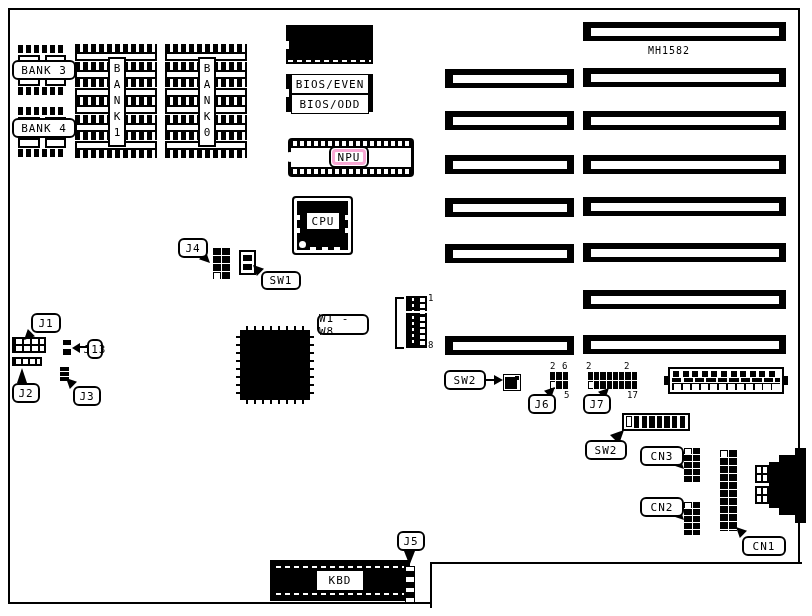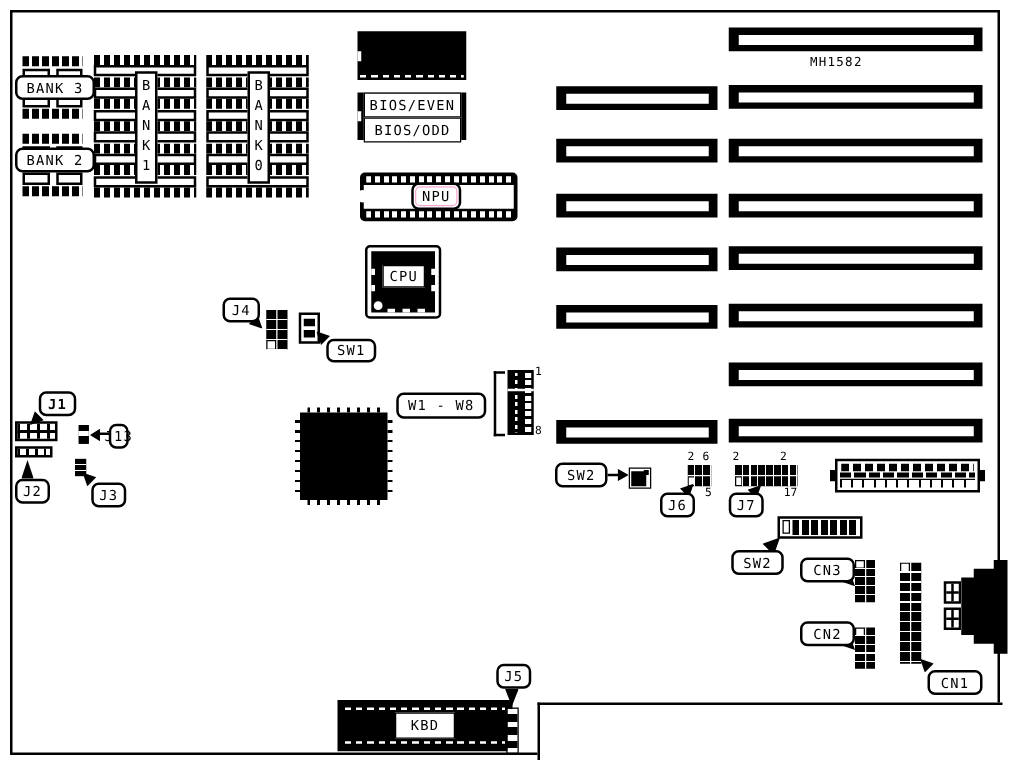--- a/index.html
+++ b/index.html
@@ -122,21 +122,21 @@
         <i></i>
       </div>
       <div class="teeth"></div>
       <div class="brow2">
         <i></i>
         <i></i>
       </div>
       <div class="teeth"></div>
   </div>
   <div class="abs bubble" style="left:12px;top:60px;width:64px;height:20px;">BANK 3</div>
-  <div class="abs bubble" style="left:12px;top:118px;width:64px;height:20px;">BANK 2</div>
+  <div class="abs bubble" style="left:12px;top:118px;width:64px;height:20px;">BANK 4</div>
 
   <div class="abs bankcol" style="left:75px;top:44px;width:82px;height:114px;">
     <div class="teeth"></div>
       <div class="brow1"></div>
       <div class="teeth"></div>
       <div class="brow1"></div>
       <div class="teeth"></div>
       <div class="brow1"></div>
       <div class="teeth"></div>
       <div class="brow1"></div>
@@ -175,21 +175,21 @@
   </div>
   <div class="abs boxlabel" style="left:291px;top:94px;width:78px;height:20px;">BIOS/ODD</div>
 
   <div class="abs chip" style="left:288px;top:138px;width:126px;height:39px;border-radius:4px;">
     <div class="abs" style="left:3px;right:3px;top:10px;bottom:10px;background:#fff;"></div>
     <div class="abs" style="left:5px;right:5px;top:3px;height:5px;background-image:repeating-linear-gradient(90deg,#fff 0 4px,transparent 4px 7px);"></div>
     <div class="abs" style="left:5px;right:5px;bottom:3px;height:5px;background-image:repeating-linear-gradient(90deg,#fff 0 4px,transparent 4px 7px);"></div>
     <div class="abs" style="left:-3px;top:14px;width:10px;height:10px;border-radius:50%;background:#fff;"></div>
   </div>
   <div class="abs" style="left:329px;top:146px;width:40px;height:22px;border:2px solid #000;border-radius:6px;background:#fff;z-index:6;padding:1px;">
-    <div style="width:100%;height:100%;border:1px solid #f9a8d4;border-radius:4px;display:flex;align-items:center;justify-content:center;font-size:11px;letter-spacing:1px;">NPU</div>
+    <div style="width:100%;height:100%;border:3px solid #f9a8d4;border-radius:4px;display:flex;align-items:center;justify-content:center;font-size:11px;letter-spacing:1px;">NPU</div>
   </div>
 
   <div class="abs" style="left:292px;top:196px;width:61px;height:59px;border:2px solid #000;border-radius:4px;background:#fff;z-index:2;">
     <div class="abs chip" style="left:3px;top:3px;right:3px;bottom:3px;"></div>
     <div class="abs" style="left:3px;top:17px;width:3px;height:5px;background:#fff;z-index:3;"></div>
     <div class="abs" style="left:3px;top:30px;width:3px;height:5px;background:#fff;z-index:3;"></div>
     <div class="abs" style="right:3px;top:17px;width:3px;height:5px;background:#fff;z-index:3;"></div>
     <div class="abs" style="right:3px;top:30px;width:3px;height:5px;background:#fff;z-index:3;"></div>
     <div class="abs" style="left:16px;bottom:3px;width:6px;height:3px;background:#fff;z-index:3;"></div>
     <div class="abs" style="left:28px;bottom:3px;width:6px;height:3px;background:#fff;z-index:3;"></div>
@@ -210,38 +210,38 @@
     <div class="p1" style="left:1px;bottom:1px;width:6px;height:6px;"></div>
   </div>
 
   <div class="abs whitebox" style="left:239px;top:250px;width:17px;height:25px;">
     <div class="abs" style="left:2px;top:3px;width:9px;height:6px;background:#000;"></div>
     <div class="abs" style="left:2px;top:12px;width:9px;height:6px;background:#000;"></div>
   </div>
   <div class="abs wedge" style="left:253px;top:265px;"></div>
   <div class="abs bubble" style="left:261px;top:271px;width:40px;height:19px;">SW1</div>
 
-  <div class="abs bubble" style="left:31px;top:313px;width:30px;height:20px;font-weight:bold;">J1</div>
+  <div class="abs bubble" style="left:31px;top:313px;width:30px;height:20px;">J1</div>
   <div class="abs wedge" style="left:24px;top:329px;transform:scaleY(-1);"></div>
   <div class="abs" style="left:12px;top:337px;width:34px;height:16px;background:#fff;border:2px solid #000;z-index:2;background-image:repeating-linear-gradient(90deg,#000 0 2px,transparent 2px 8px),linear-gradient(180deg,transparent 0 5px,#000 5px 7px,transparent 7px);"></div>
 
   <div class="abs" style="left:12px;top:357px;width:30px;height:9px;background:#fff;border:2px solid #000;z-index:2;background-image:repeating-linear-gradient(90deg,#000 0 2px,transparent 2px 7px);"></div>
   <div class="abs spike-up" style="left:17px;top:368px;width:10px;height:15px;"></div>
   <div class="abs bubble" style="left:12px;top:383px;width:28px;height:20px;">J2</div>
 
   <div class="abs pb" style="left:63px;top:340px;width:8px;height:15px;background-image:linear-gradient(180deg,#000 0 5px,#fff 5px 9px,#000 9px 15px);"></div>
   <div class="abs arrow-left" style="left:72px;top:343px;width:8px;height:10px;"></div>
   <div class="abs line" style="left:79px;top:346px;width:9px;height:2px;"></div>
   <div class="abs bubble" style="left:87px;top:339px;width:16px;height:20px;">J13</div>
 
   <div class="abs pb" style="left:60px;top:367px;width:9px;height:14px;background-image:repeating-linear-gradient(180deg,transparent 0 4px,#fff 4px 5px);"></div>
   <div class="abs wedge" style="left:66px;top:378px;"></div>
   <div class="abs bubble" style="left:73px;top:386px;width:28px;height:20px;">J3</div>
 
-  <div class="abs bubble" style="left:317px;top:314px;width:72px;height:21px;">W1 - W8</div>
+  <div class="abs bubble" style="left:317px;top:314px;width:52px;height:21px;">W1 - W8</div>
   <div class="abs" style="left:395px;top:297px;width:9px;height:52px;border-left:2px solid #000;border-top:2px solid #000;border-bottom:2px solid #000;z-index:5;"></div>
   <div class="abs pb" style="left:406px;top:296px;width:21px;height:52px;">
     <div class="abs" style="left:6px;top:2px;width:2px;bottom:2px;background-image:repeating-linear-gradient(180deg,#fff 0 3px,transparent 3px 6px);"></div>
     <div class="abs" style="left:14px;top:2px;width:5px;bottom:2px;background-image:repeating-linear-gradient(180deg,#fff 0 4px,#000 4px 6.2px);"></div>
     <div class="abs" style="left:0;right:0;top:15px;height:2px;background:#fff;"></div>
   </div>
   <div class="abs pnum" style="left:428px;top:293px;">1</div>
   <div class="abs pnum" style="left:428px;top:340px;">8</div>
 
   <div class="abs bubble" style="left:444px;top:370px;width:42px;height:20px;">SW2</div>

